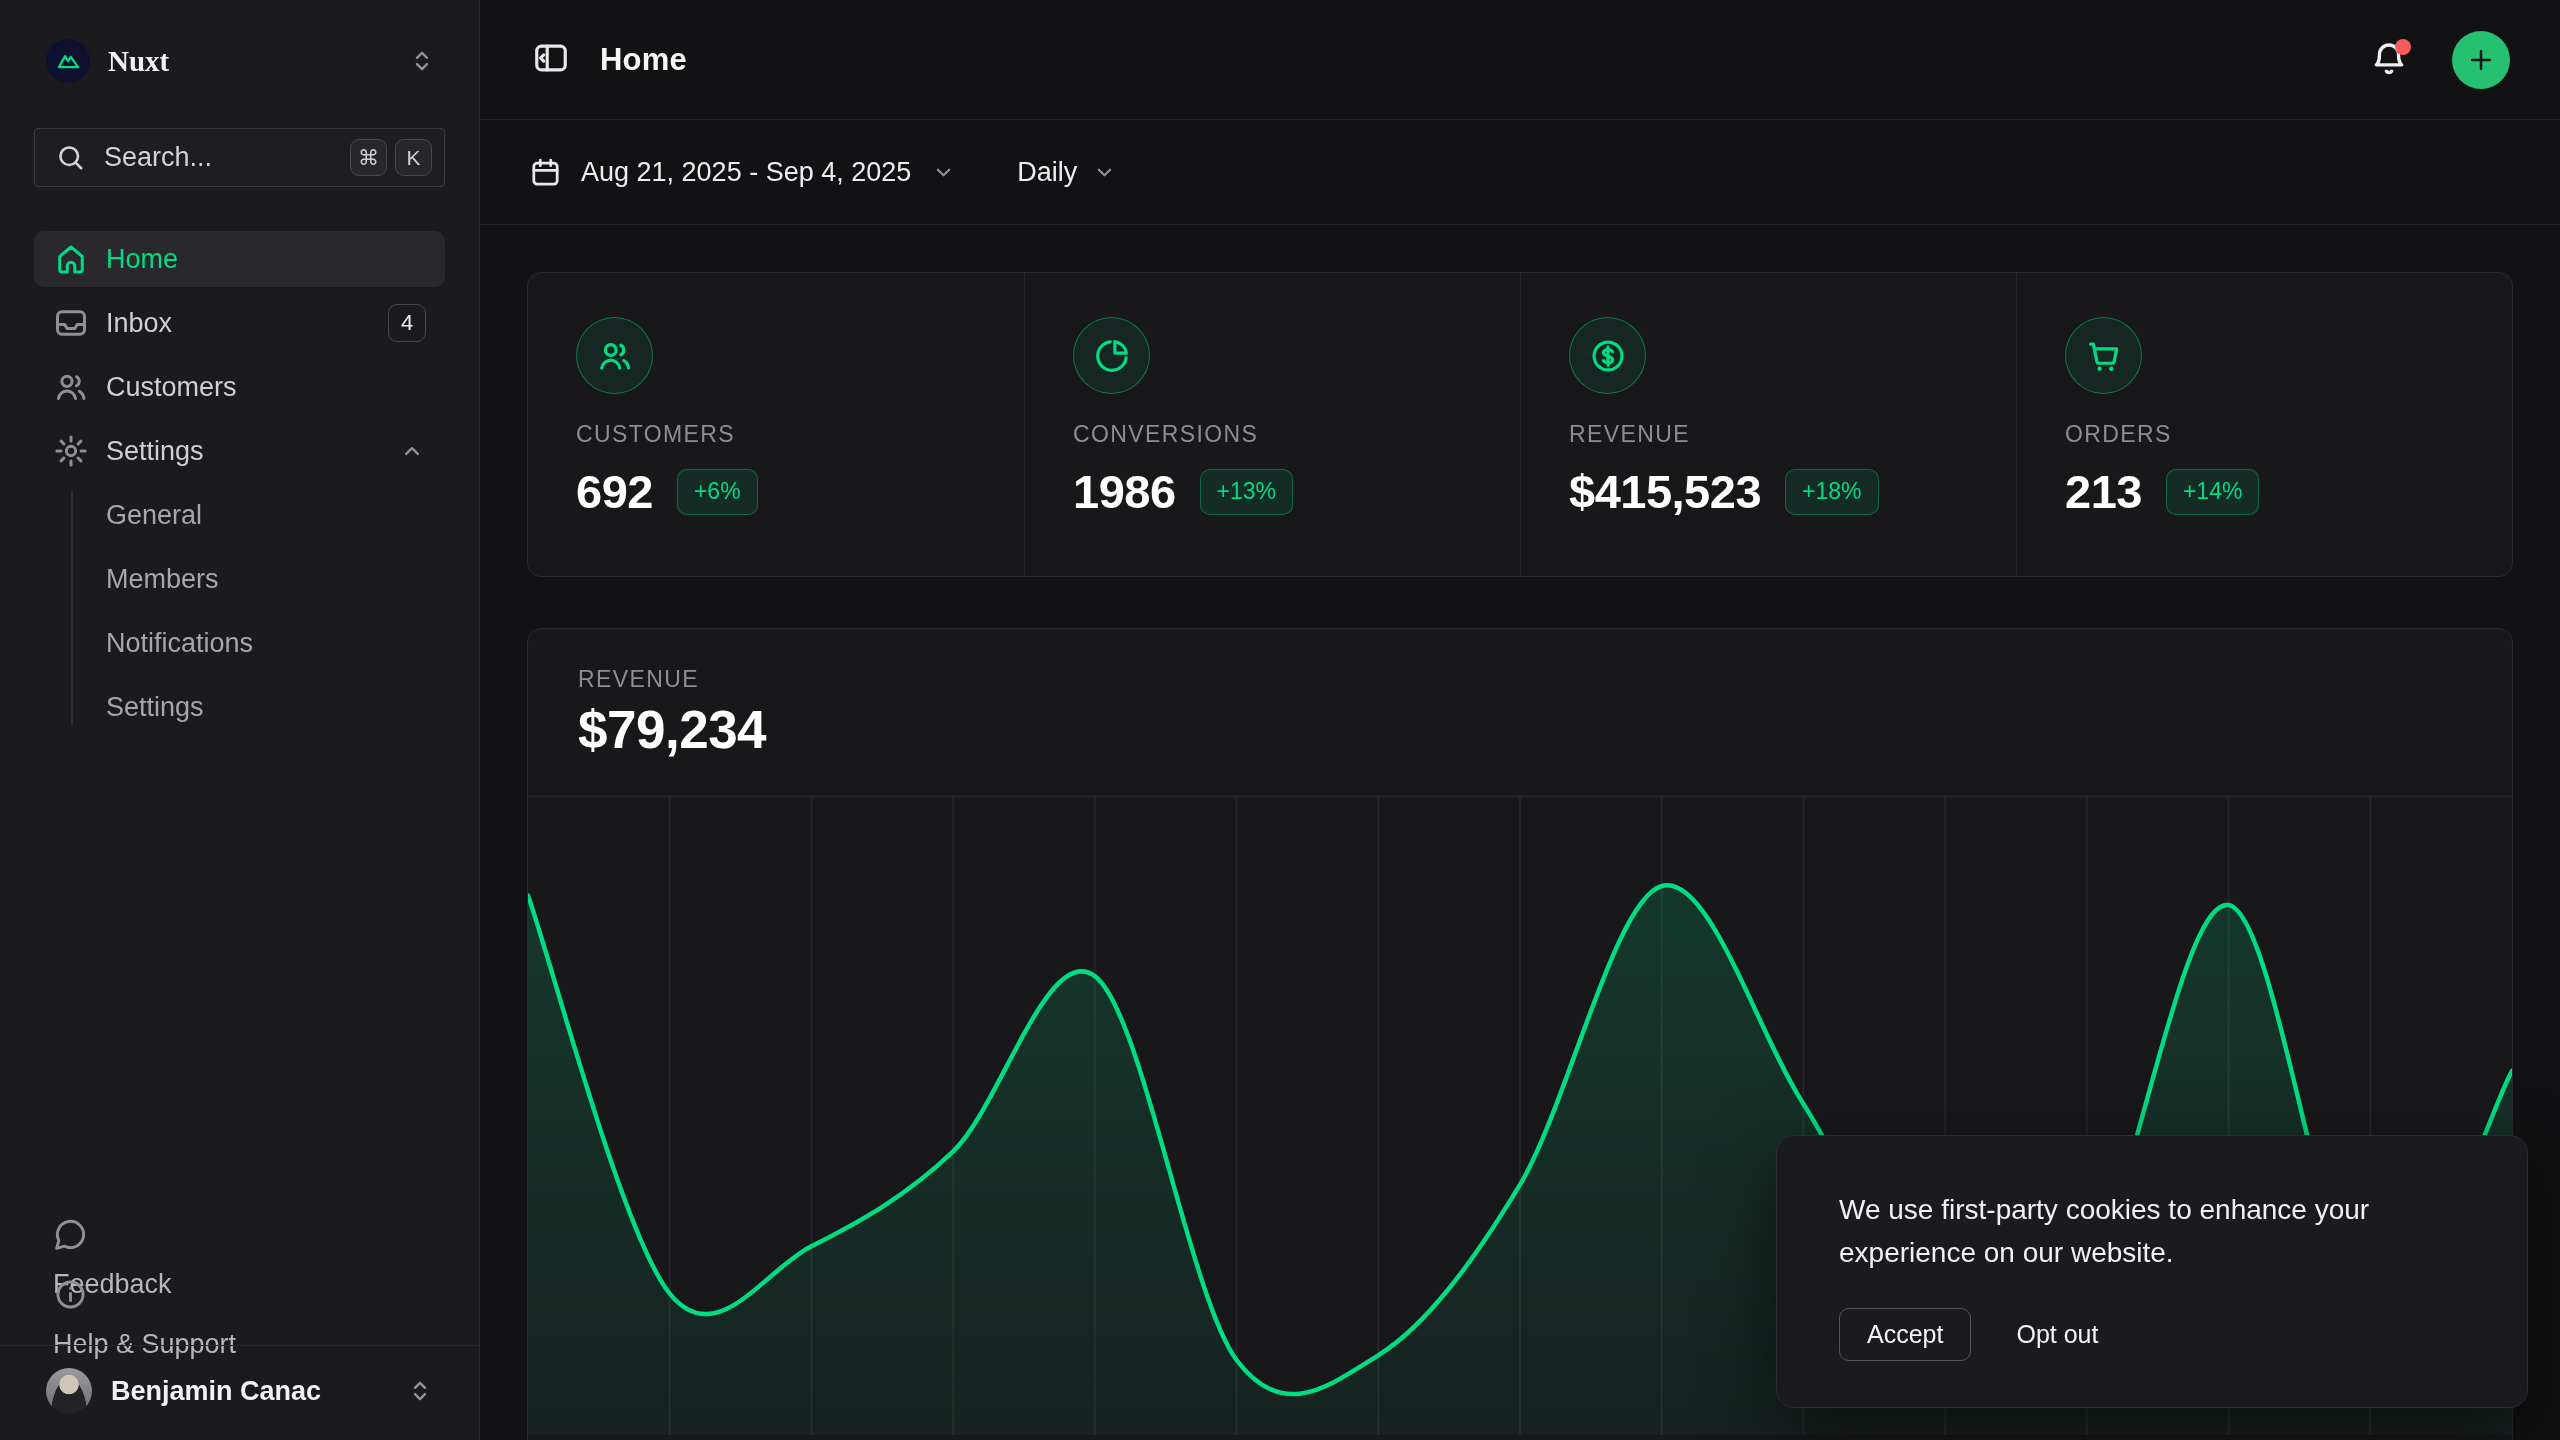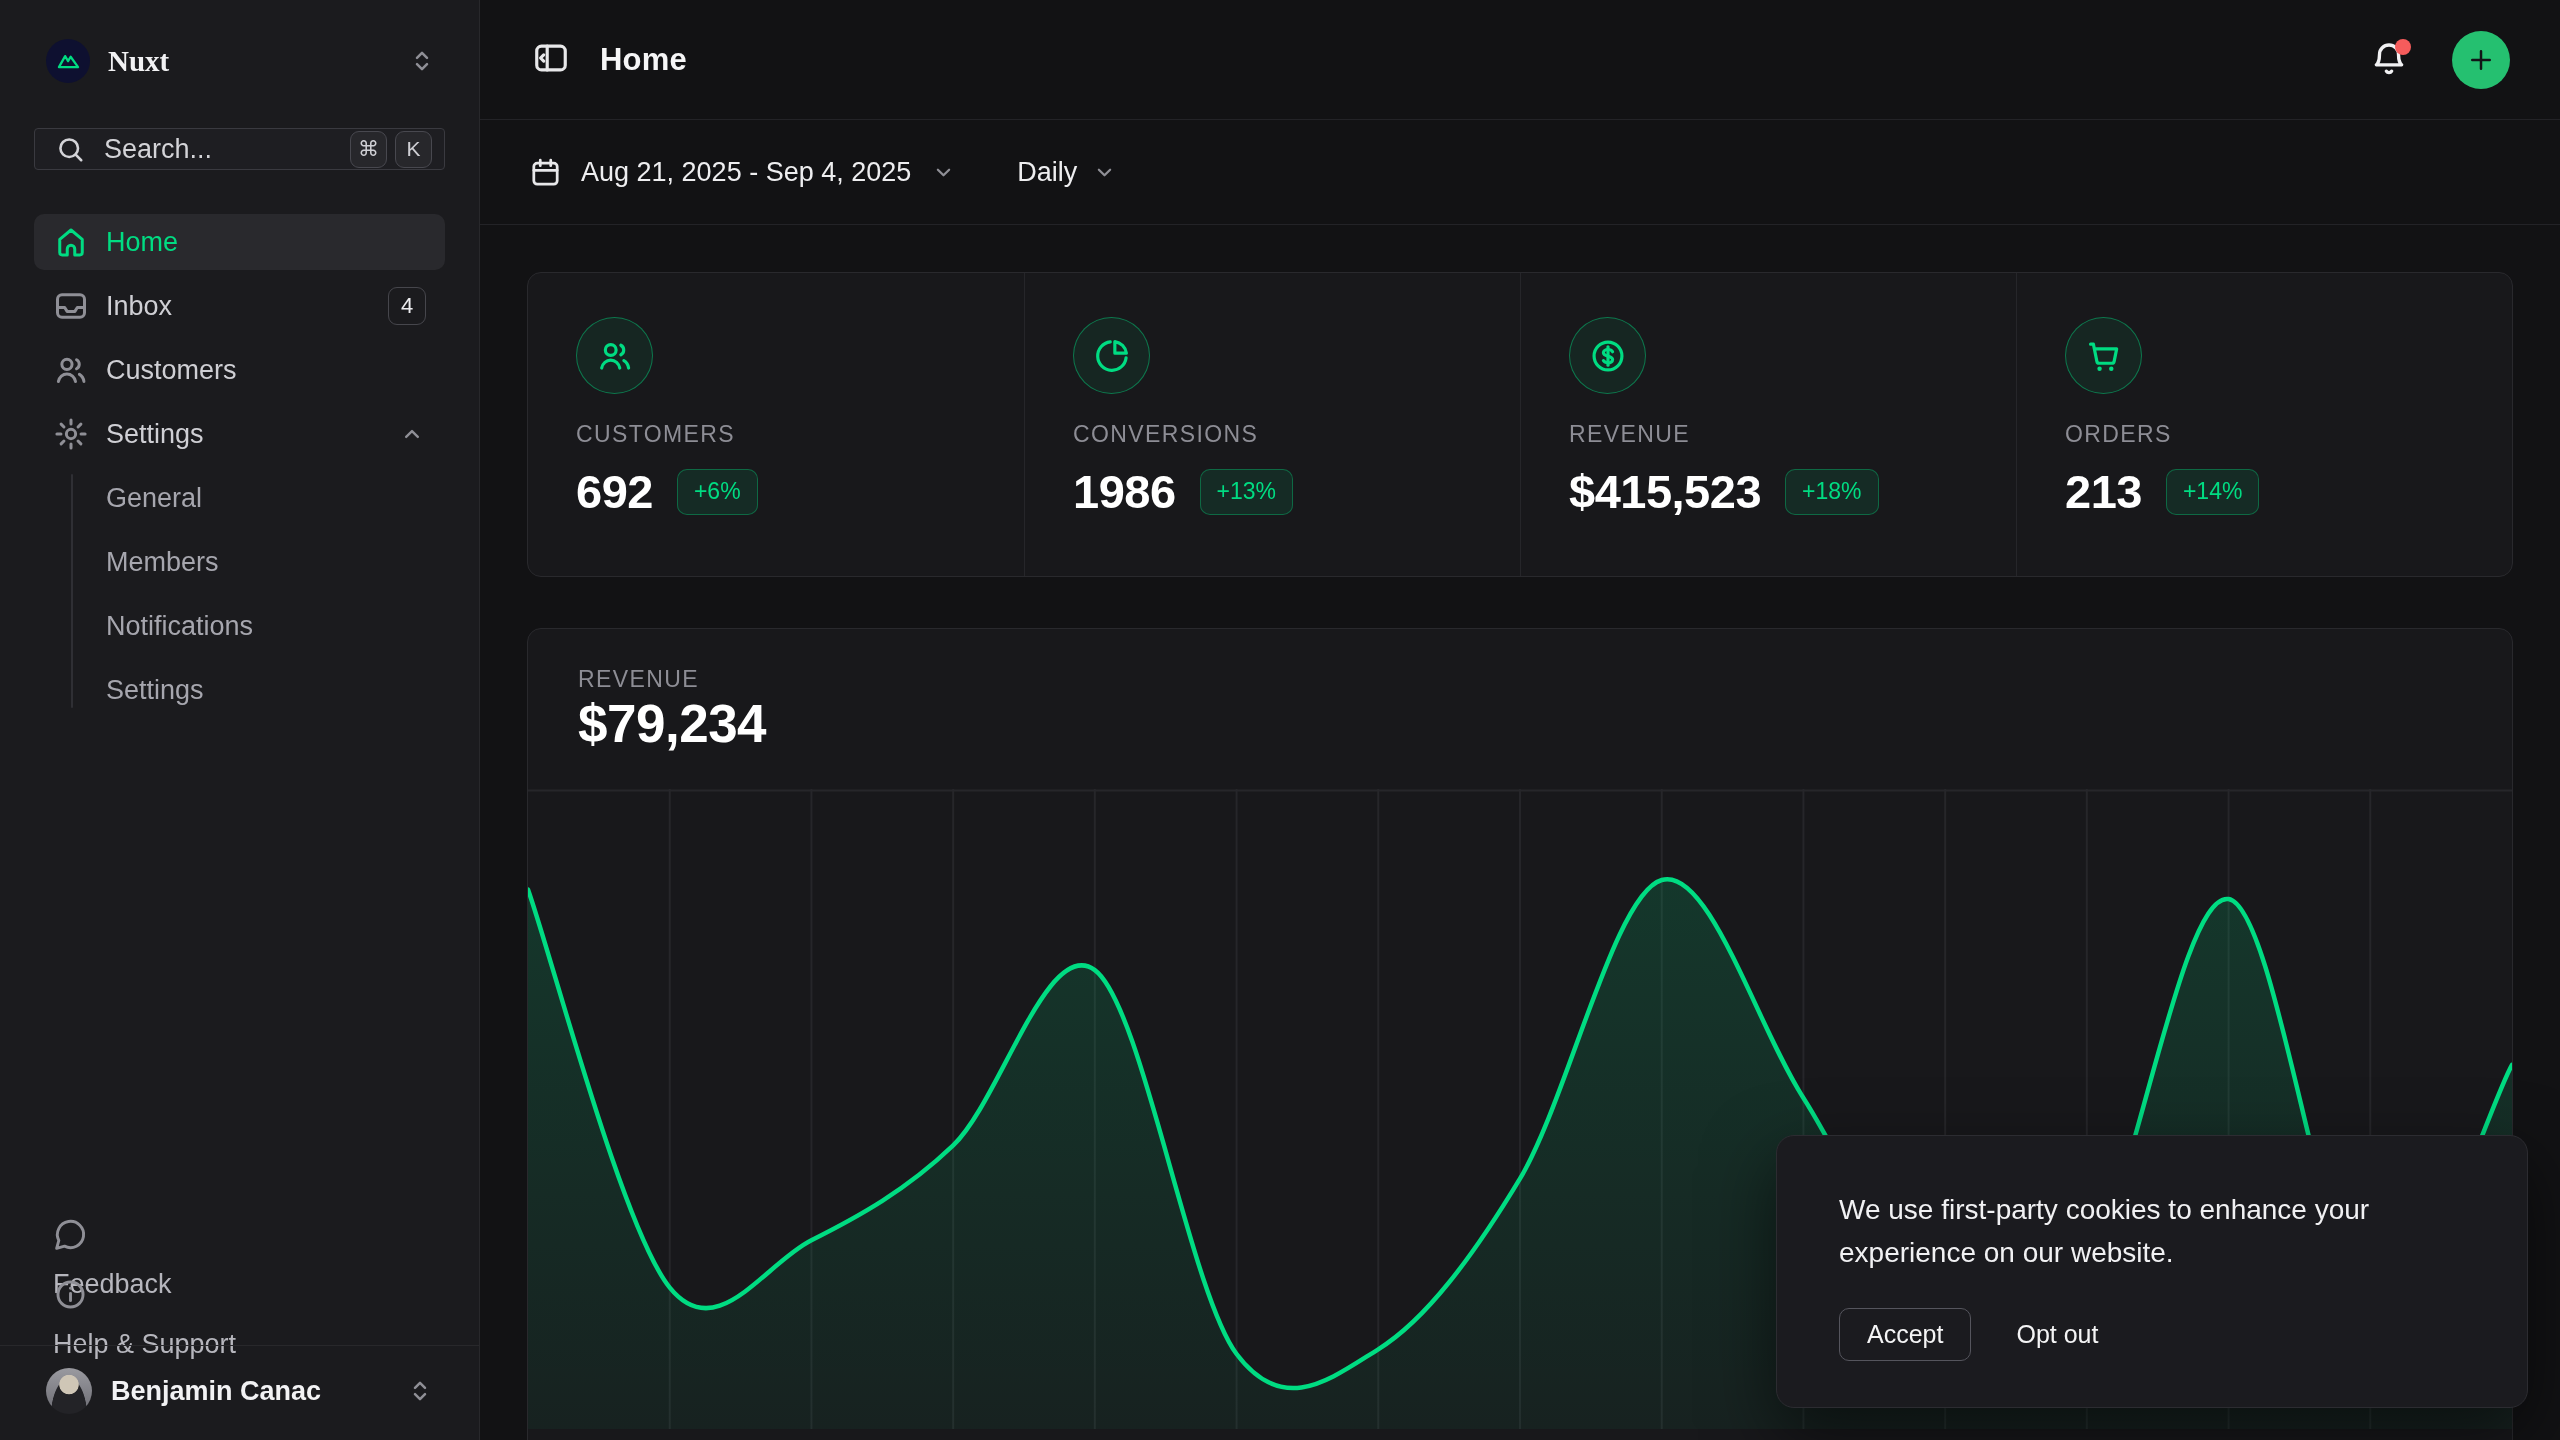--- a/index.html
+++ b/index.html
@@ -18,21 +18,21 @@
     background:#1b1b1e; border-right:1px solid #28282b;
     display:flex; flex-direction:column; padding:0 34px;
   }
   .ws-row { margin-top:30px; height:62px; display:flex; align-items:center; gap:18px; padding:0 8px 0 12px; border-radius:10px; cursor:pointer;font-family:Liberation Serif, serif; }
   .ws-logo { width:44px; height:44px; border-radius:50%; background:#0e1030; display:grid; place-items:center; color:#00dc82; flex:none; }
   .ws-logo svg { width:27px; height:27px; }
   .ws-name { font-size:29px; font-weight:600; color:#f2f2f4; }
   .ws-chevrons { margin-left:auto; color:#8f8f96; width:30px; height:30px; }
 
   .searchbar {
-    margin-top:36px; height:42px; border:1px solid #3a3a40; background:#1e1e22;
+    margin-top:36px; height:59px; border:1px solid #3a3a40; background:#1e1e22;
     border-radius:4px; display:flex; align-items:center; gap:18px; padding:0 12px 0 20px; cursor:text;
   }
   .searchbar .s-icon { width:31px; height:31px; color:#d4d4d8; flex:none; }
   .searchbar .s-ph { font-size:27px; color:#d4d4d8; }
   .keys { margin-left:auto; display:flex; gap:8px; }
   .kbd {
     min-width:37px; height:37px; padding:0 7px; border-radius:9px;
     background:#27272ب; background:#27272b; border:1px solid #48484f;
     color:#cfcfd4; font-size:21px; display:grid; place-items:center;
   }
@@ -100,21 +100,21 @@
   .stat-icon { width:77px; height:77px; border-radius:50%; background:rgba(0,220,130,.07); border:1.5px solid rgba(0,220,130,.45); display:grid; place-items:center; color:#00dc82; }
   .stat-icon svg { width:38px; height:38px; }
   .stat-label { margin-top:27px; font-size:23px; font-weight:500; letter-spacing:.06em; color:#8d8d95; }
   .stat-vrow { margin-top:16px; display:flex; align-items:center; gap:24px; }
   .stat-value { font-size:47px; font-weight:700; color:#ffffff; letter-spacing:-.5px; }
   .delta { height:46px; padding:0 16px; border-radius:10px; background:rgba(0,220,130,.10); border:1px solid rgba(0,220,130,.35); color:#00dc82; font-size:23px; font-weight:500; display:flex; align-items:center; }
 
   .chart-card { background:#18181b; border:1px solid #29292d; border-radius:14px; height:900px; min-height:900px; overflow:hidden; display:flex; flex-direction:column; }
   .chart-head { padding:37px 50px 0; }
   .chart-label { font-size:23px; font-weight:500; letter-spacing:.06em; color:#8d8d95; }
-  .chart-value { margin-top:0; font-size:53px; font-weight:700; color:#ffffff; letter-spacing:-.5px; }
+  .chart-value { margin-top:6px; font-size:53px; font-weight:700; color:#ffffff; letter-spacing:-.5px; }
   .plot { margin-top:35px; flex:1; }
   #rev-chart { display:block; width:100%; height:640px; }
 
   
   .cookie {
     position:fixed; right:32px; bottom:32px; width:752px;
     background:#1b1b1f; border:1px solid #2c2c31; border-radius:18px;
     padding:52px 62px 46px; box-shadow:0 26px 70px rgba(0,0,0,.55); z-index:10;
   }
   .cookie-text { font-size:28px; line-height:1.56; color:#f1f1f3; }

